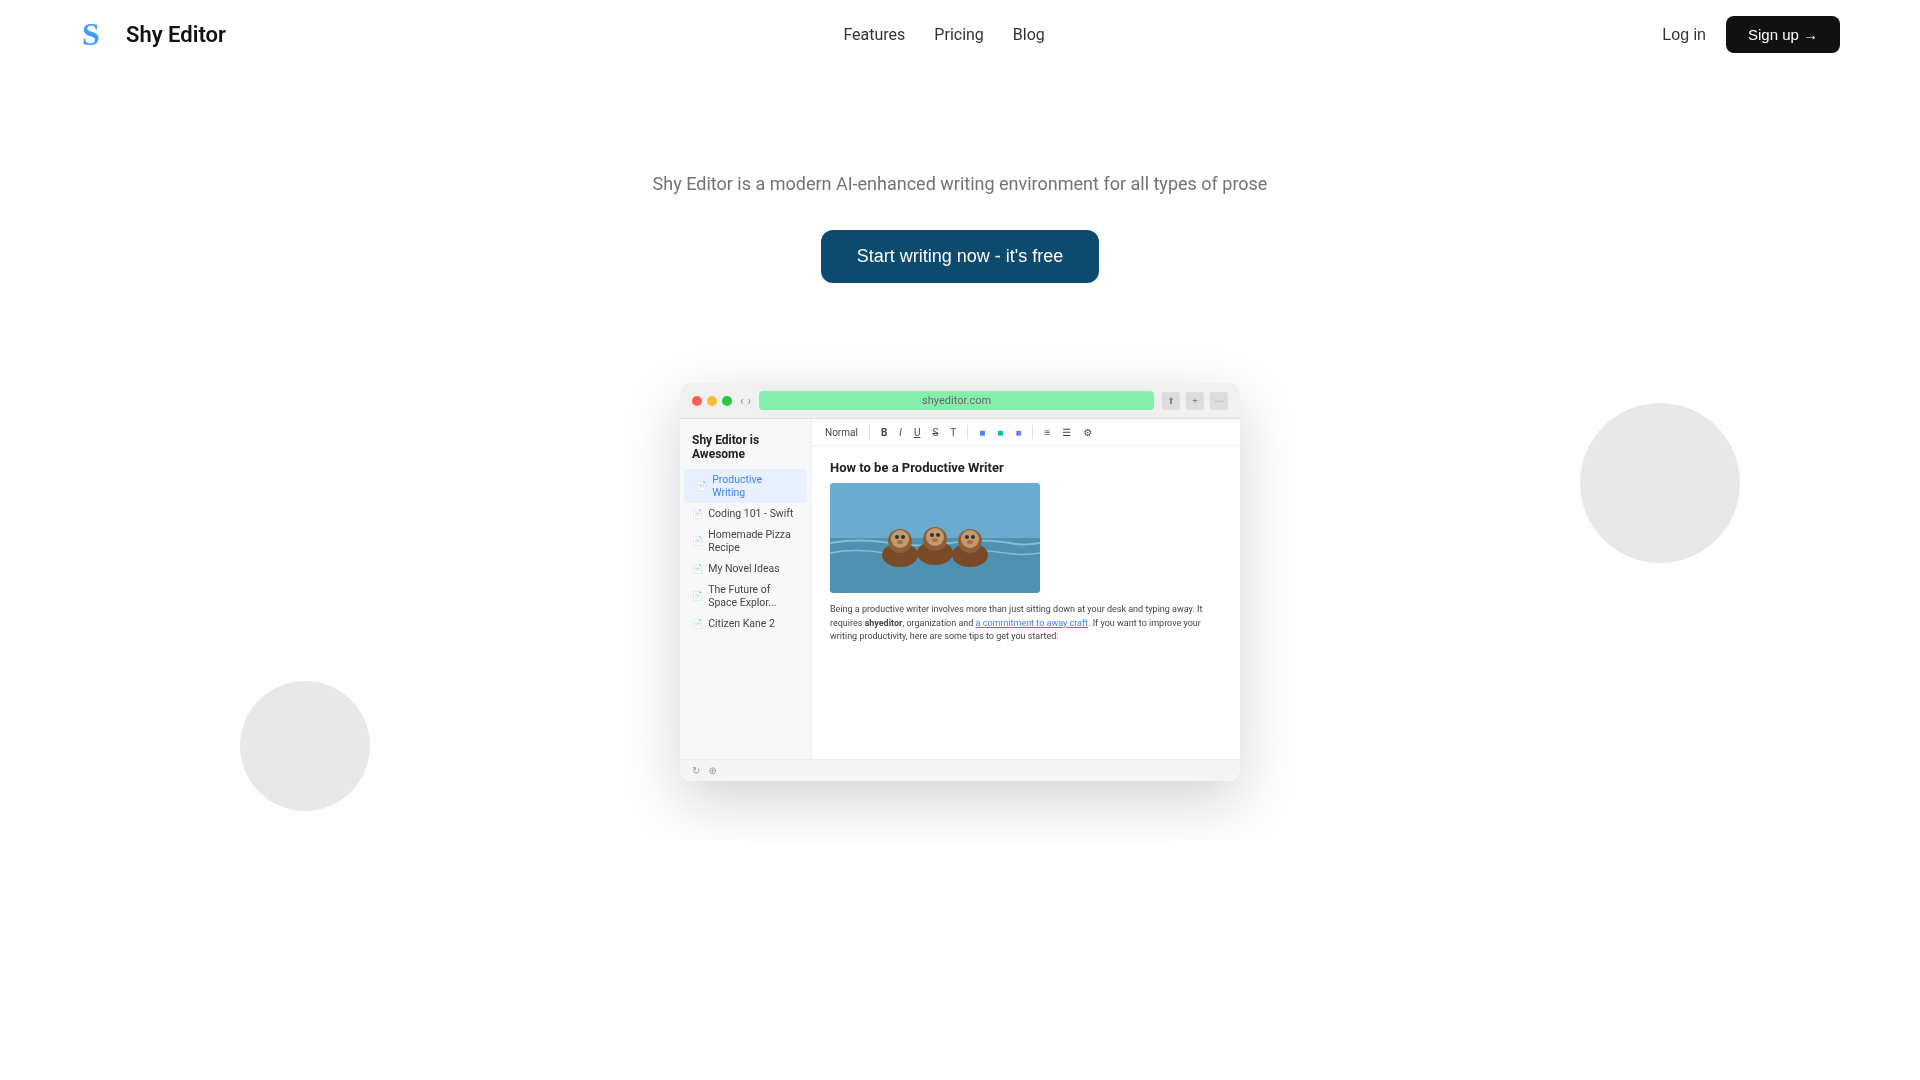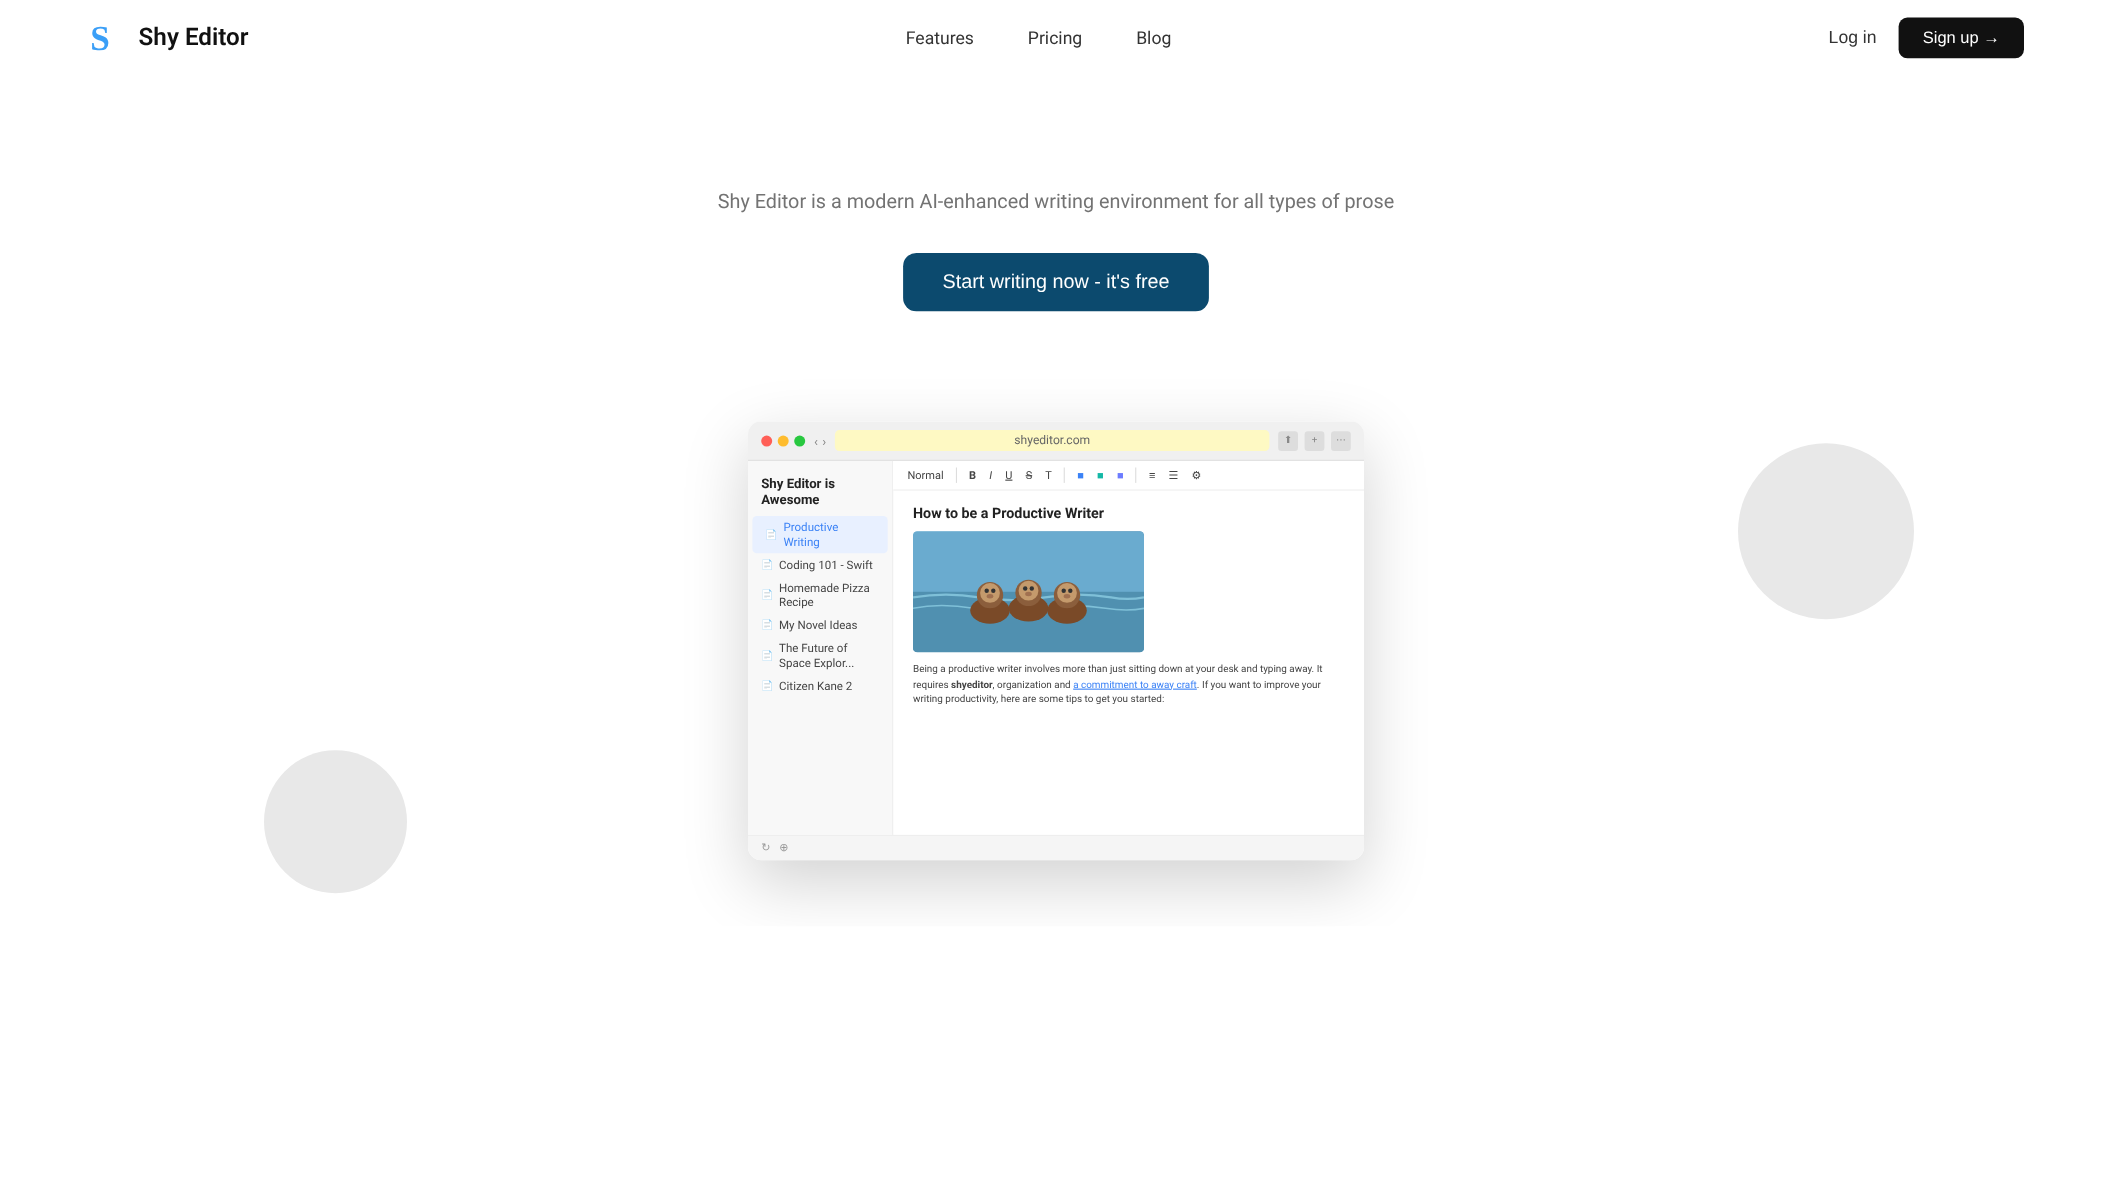--- a/index.html
+++ b/index.html
@@ -24,21 +24,21 @@
       width: 36px;
       height: 36px;
     }
     .nav-logo-text {
       font-size: 22px;
       font-weight: 600;
       color: #111;
     }
     .nav-links {
       display: flex;
-      gap: 49px;
+      gap: 29px;
       align-items: center;
     }
     .nav-links a {
       text-decoration: none;
       color: #333;
       font-size: 16px;
     }
     .nav-actions {
       display: flex;
       align-items: center;
@@ -159,21 +159,21 @@
     .dot {
       width: 10px;
       height: 10px;
       border-radius: 50%;
     }
     .dot-red { background: #ff5f57; }
     .dot-yellow { background: #febc2e; }
     .dot-green { background: #28c840; }
     .browser-url {
       flex: 1;
-      background: #fef9c3;
+      background: #86efac;
       border-radius: 4px;
       padding: 3px 10px;
       font-size: 11px;
       color: #666;
       text-align: center;
     }
     .browser-actions {
       display: flex;
       gap: 6px;
     }

